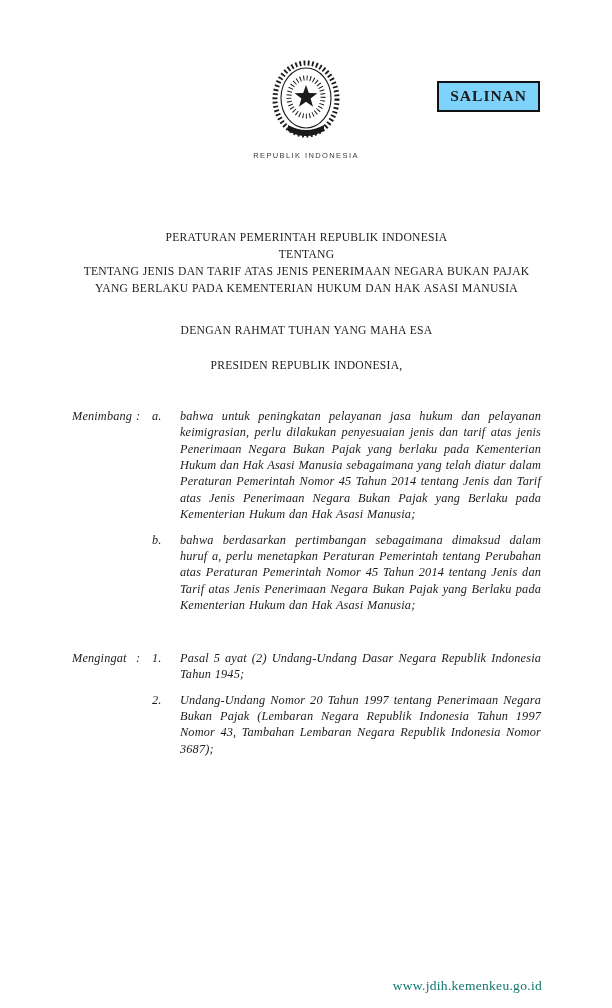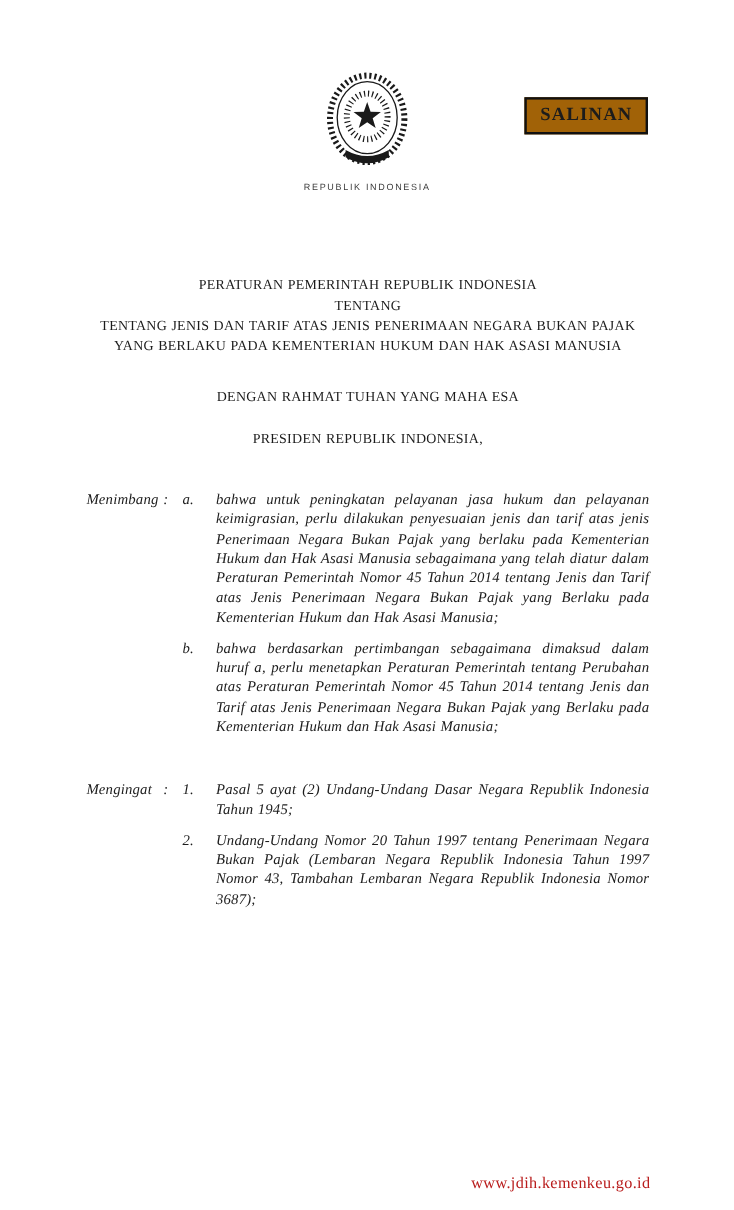--- a/index.html
+++ b/index.html
@@ -29,21 +29,21 @@
   }
   .letterhead .lh1 { letter-spacing:2.2px; }
   .letterhead .lh2 { letter-spacing:1.4px; }
   .salinan {
     position:absolute; top:81px; right:72px;
     border:2.6px solid #111;
     padding:4px 11px 5px 11px;
     font-weight:bold;
     font-size:15.5px;
     letter-spacing:1px;
-    background:#a16207;
+    background:#7dd3fc;
   }
   
   .content {
     position:absolute; top:229px; left:72px; width:469px;
     font-size:12.3px;
     line-height:16.4px;
     letter-spacing:0.15px;
     word-spacing:0.5px;
   }
   .title-block {
@@ -147,16 +147,16 @@
           <div class="marker">2.</div>
           <div class="text">Undang-Undang Nomor 20 Tahun 1997 tentang Penerimaan Negara Bukan Pajak (Lembaran Negara Republik Indonesia Tahun 1997 Nomor 43, Tambahan Lembaran Negara Republik Indonesia Nomor 3687);</div>
         </div>
       </div>
     </div>
 
 
   </div>
 
   <div class="footer">
-    <span style="color: #b91c1c;">www.jdih.kemenkeu.go.id</span>
+    <span style="color: #0f766e;">www.jdih.kemenkeu.go.id</span>
   </div>
 
 </div>
 
 </body></html>

